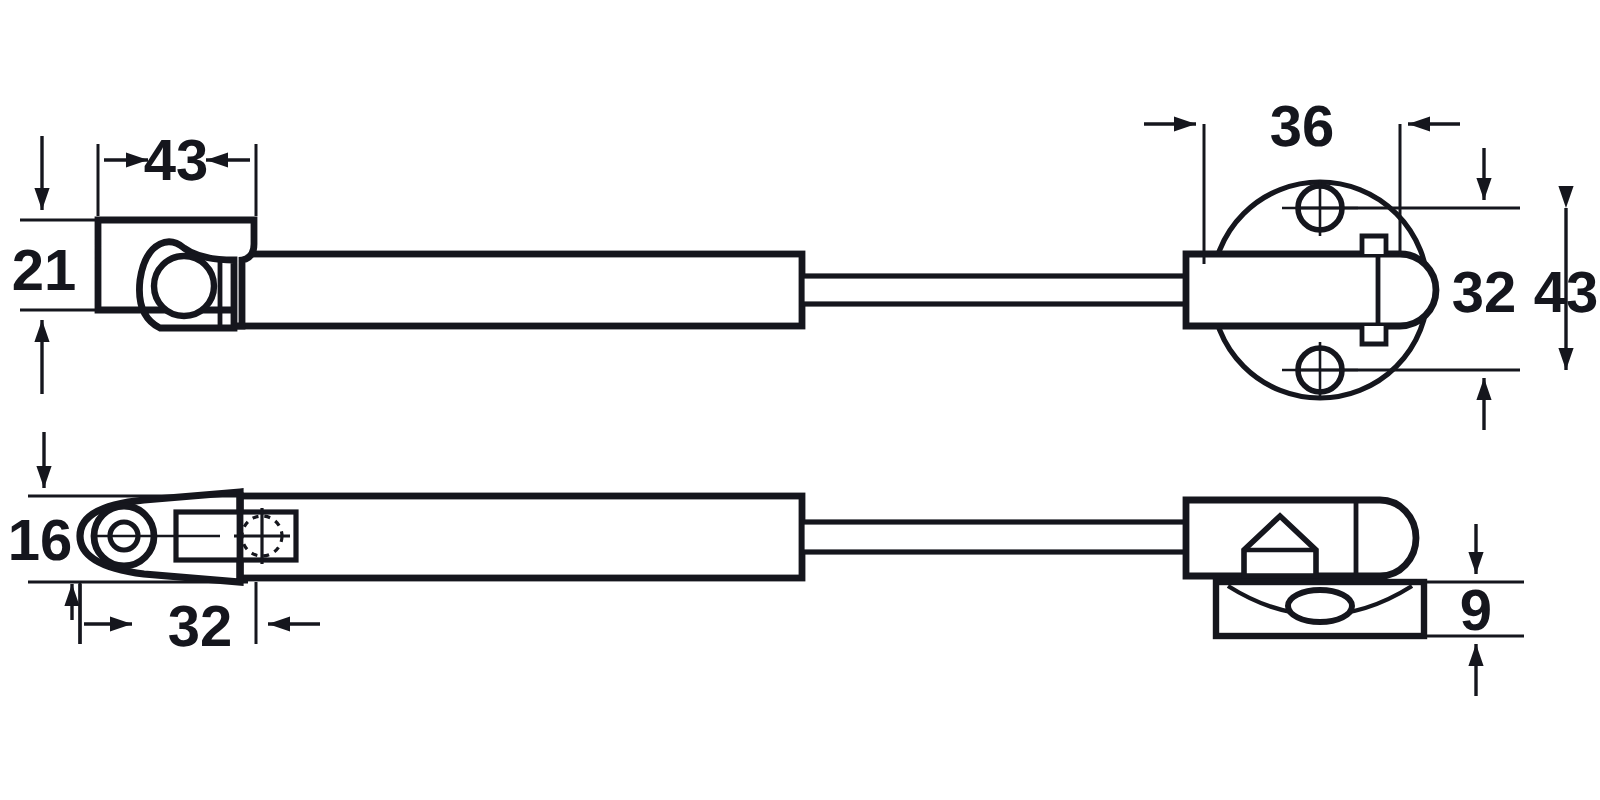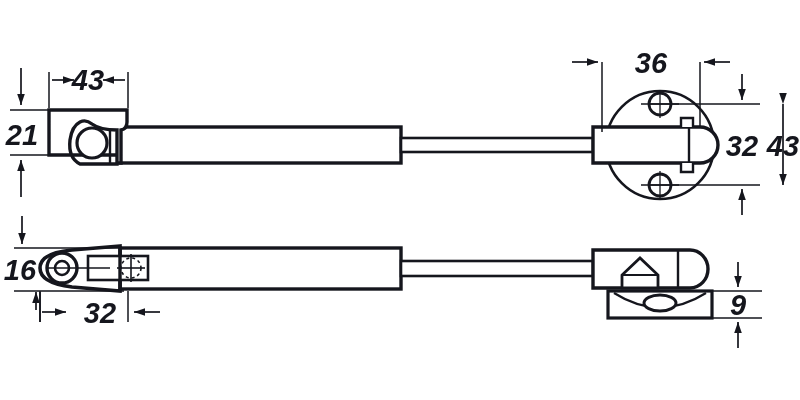--- a/index.html
+++ b/index.html
@@ -2,21 +2,20 @@
 <html><head>
 <meta charset="utf-8">
 <style>
   html,body{margin:0;padding:0;background:#ffffff;}
   #stage{
     position:relative;
     width:800px;height:400px;
     background:#ffffff;
     font-family:"Liberation Sans", sans-serif;
     overflow:hidden;
-    font-style:italic;
   }
   #drawing{position:absolute;left:0;top:0;width:800px;height:400px;}
   .dim-text{
     font-family:"Liberation Sans", sans-serif;
     font-weight:bold;
     font-size:29px;
     fill:#15161d;
   }
 </style>
 </head>

